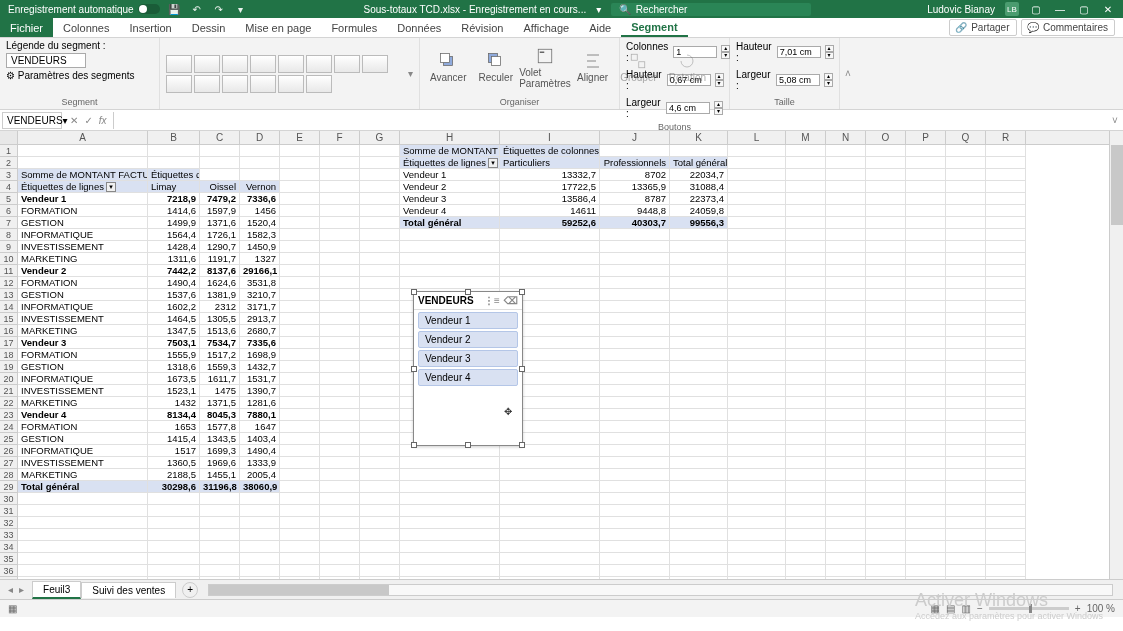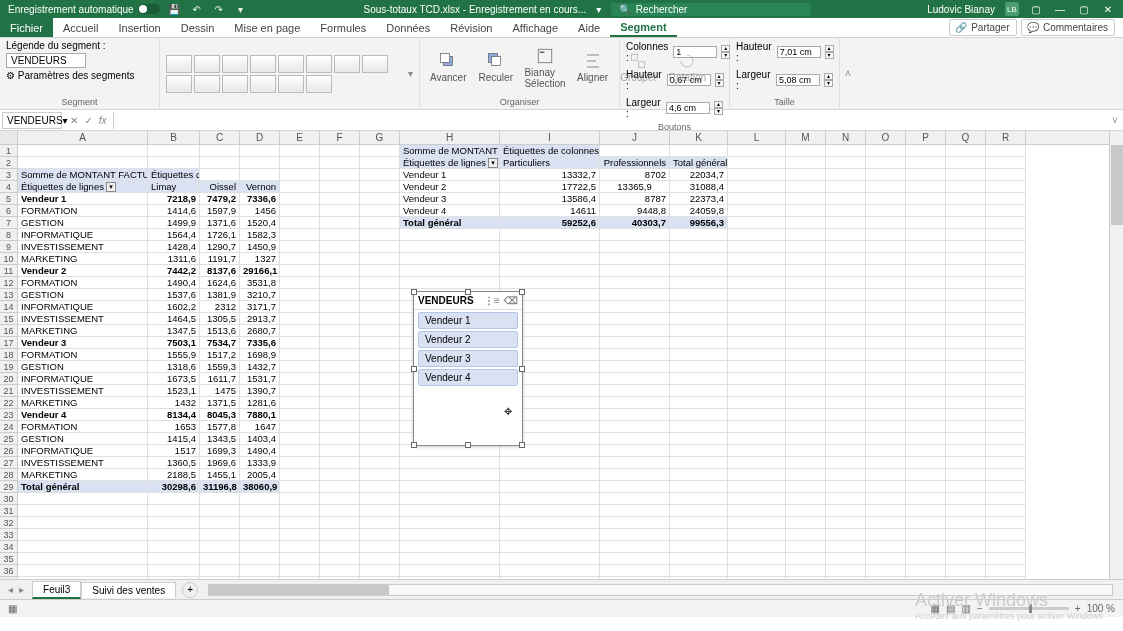--- a/index.html
+++ b/index.html
@@ -111,21 +111,21 @@
     <span class="badge">LB</span>
     <span class="winbtn">▢</span>
     <span class="winbtn">—</span>
     <span class="winbtn">▢</span>
     <span class="winbtn">✕</span>
   </div>
 </div>
 
 <div class="tabs">
   <div class="tab file">Fichier</div>
-  <div class="tab">Accueil</div>
+  <div class="tab">Colonnes</div>
   <div class="tab">Insertion</div>
   <div class="tab">Dessin</div>
   <div class="tab">Mise en page</div>
   <div class="tab">Formules</div>
   <div class="tab">Données</div>
   <div class="tab">Révision</div>
   <div class="tab">Affichage</div>
   <div class="tab">Aide</div>
   <div class="tab active">Segment</div>
   <div class="rightbtns">
@@ -180,21 +180,21 @@
             <rect x="2" y="2" width="12" height="12" fill="#8faadc" stroke="#666"></rect>
             <rect x="6" y="6" width="12" height="12" fill="#fff" stroke="#666"></rect>
           </svg>
           <span>Reculer</span>
         </div>
       <div class="big-btn">
           <svg viewBox="0 0 24 24">
             <rect x="3" y="3" width="18" height="18" fill="none" stroke="#666"></rect>
             <rect x="5" y="6" width="6" height="2" fill="#666"></rect>
           </svg>
-          <span>Bianay Sélection</span>
+          <span>Volet Paramètres</span>
         </div>
       <div class="big-btn">
           <svg viewBox="0 0 24 24">
             <line x1="4" y1="4" x2="20" y2="4" stroke="#666"></line>
             <line x1="4" y1="12" x2="16" y2="12" stroke="#666"></line>
             <line x1="4" y1="20" x2="20" y2="20" stroke="#666"></line>
           </svg>
           <span>Aligner</span>
         </div>
       <div class="big-btn" style="opacity:0.5">
@@ -406,21 +406,21 @@
         <div class="cell-row">
           <div class="cell hdr" style="width: 130px;">Étiquettes de lignes<span class="drop-arrow">▾</span></div>
           <div class="cell hdr" style="width: 52px;">Limay</div>
           <div class="cell hdr num" style="width: 40px;">Oissel</div>
           <div class="cell hdr num" style="width: 40px;">Vernon</div>
           <div class="cell" style="width: 40px;"></div>
           <div class="cell" style="width: 40px;"></div>
           <div class="cell" style="width: 40px;"></div>
           <div class="cell" style="width: 100px;">Vendeur 2</div>
           <div class="cell num" style="width: 100px;">17722,5</div>
-          <div class="cell num" style="width: 70px; text-align: center;">13365,9</div>
+          <div class="cell num" style="width: 70px;">13365,9</div>
           <div class="cell num" style="width: 58px;">31088,4</div>
           <div class="cell" style="width: 58px;"></div>
           <div class="cell" style="width: 40px;"></div>
           <div class="cell" style="width: 40px;"></div>
           <div class="cell" style="width: 40px;"></div>
           <div class="cell" style="width: 40px;"></div>
           <div class="cell" style="width: 40px;"></div>
           <div class="cell" style="width: 40px;"></div>
         </div>
         <div class="cell-row">

